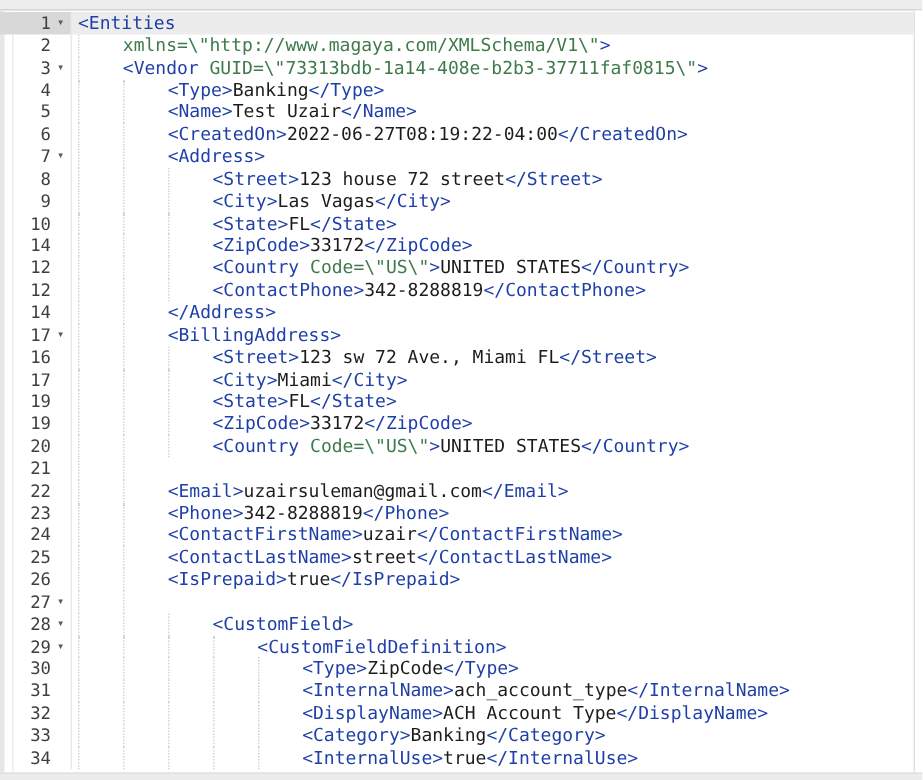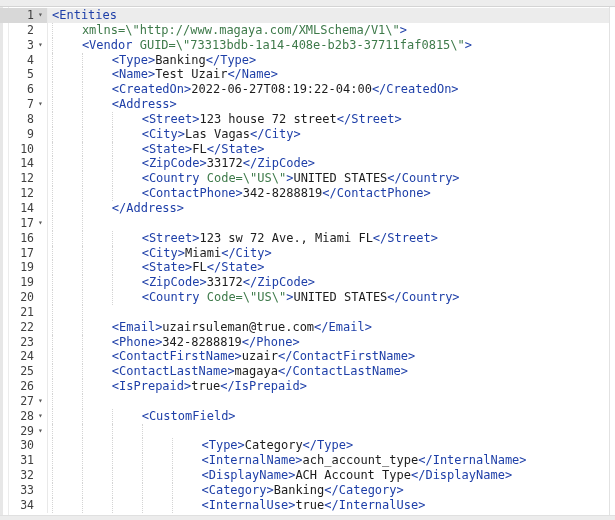--- a/index.html
+++ b/index.html
@@ -160,126 +160,126 @@
         <span class="lnum">14</span>
         <span class="fold"></span>
       </div>
       <div class="code"><span class="ind"></span><span class="ind"></span><span class="tk-t">&lt;/Address&gt;</span></div>
     </div>
     <div class="row">
       <div class="gutter">
         <span class="lnum">17</span>
         <span class="fold">▾</span>
       </div>
+      <div class="code"><span class="ind"></span><span class="ind"></span><span class="tk-t">&lt;BillingAddress&gt;</span></div>
+    </div>
+    <div class="row">
+      <div class="gutter">
+        <span class="lnum">16</span>
+        <span class="fold"></span>
+      </div>
+      <div class="code"><span class="ind"></span><span class="ind"></span><span class="ind"></span><span class="tk-t">&lt;Street&gt;</span><span class="tk-x">123 sw 72 Ave., Miami FL</span><span class="tk-t">&lt;/Street&gt;</span></div>
+    </div>
+    <div class="row">
+      <div class="gutter">
+        <span class="lnum">17</span>
+        <span class="fold"></span>
+      </div>
+      <div class="code"><span class="ind"></span><span class="ind"></span><span class="ind"></span><span class="tk-t">&lt;City&gt;</span><span class="tk-x">Miami</span><span class="tk-t">&lt;/City&gt;</span></div>
+    </div>
+    <div class="row">
+      <div class="gutter">
+        <span class="lnum">19</span>
+        <span class="fold"></span>
+      </div>
+      <div class="code"><span class="ind"></span><span class="ind"></span><span class="ind"></span><span class="tk-t">&lt;State&gt;</span><span class="tk-x">FL</span><span class="tk-t">&lt;/State&gt;</span></div>
+    </div>
+    <div class="row">
+      <div class="gutter">
+        <span class="lnum">19</span>
+        <span class="fold"></span>
+      </div>
+      <div class="code"><span class="ind"></span><span class="ind"></span><span class="ind"></span><span class="tk-t">&lt;ZipCode&gt;</span><span class="tk-x">33172</span><span class="tk-t">&lt;/ZipCode&gt;</span></div>
+    </div>
+    <div class="row">
+      <div class="gutter">
+        <span class="lnum">20</span>
+        <span class="fold"></span>
+      </div>
+      <div class="code"><span class="ind"></span><span class="ind"></span><span class="ind"></span><span class="tk-t">&lt;Country </span><span class="tk-a">Code=\"US\"</span><span class="tk-t">&gt;</span><span class="tk-x">UNITED STATES</span><span class="tk-t">&lt;/Country&gt;</span></div>
+    </div>
+    <div class="row">
+      <div class="gutter">
+        <span class="lnum">21</span>
+        <span class="fold"></span>
+      </div>
       <div class="code"><span class="ind"></span><span class="ind"></span></div>
     </div>
     <div class="row">
       <div class="gutter">
-        <span class="lnum">16</span>
-        <span class="fold"></span>
-      </div>
-      <div class="code"><span class="ind"></span><span class="ind"></span><span class="ind"></span><span class="tk-t">&lt;Street&gt;</span><span class="tk-x">123 sw 72 Ave., Miami FL</span><span class="tk-t">&lt;/Street&gt;</span></div>
-    </div>
-    <div class="row">
-      <div class="gutter">
-        <span class="lnum">17</span>
-        <span class="fold"></span>
-      </div>
-      <div class="code"><span class="ind"></span><span class="ind"></span><span class="ind"></span><span class="tk-t">&lt;City&gt;</span><span class="tk-x">Miami</span><span class="tk-t">&lt;/City&gt;</span></div>
-    </div>
-    <div class="row">
-      <div class="gutter">
-        <span class="lnum">19</span>
-        <span class="fold"></span>
-      </div>
-      <div class="code"><span class="ind"></span><span class="ind"></span><span class="ind"></span><span class="tk-t">&lt;State&gt;</span><span class="tk-x">FL</span><span class="tk-t">&lt;/State&gt;</span></div>
-    </div>
-    <div class="row">
-      <div class="gutter">
-        <span class="lnum">19</span>
-        <span class="fold"></span>
-      </div>
-      <div class="code"><span class="ind"></span><span class="ind"></span><span class="ind"></span><span class="tk-t">&lt;ZipCode&gt;</span><span class="tk-x">33172</span><span class="tk-t">&lt;/ZipCode&gt;</span></div>
-    </div>
-    <div class="row">
-      <div class="gutter">
-        <span class="lnum">20</span>
-        <span class="fold"></span>
-      </div>
-      <div class="code"><span class="ind"></span><span class="ind"></span><span class="ind"></span><span class="tk-t">&lt;Country </span><span class="tk-a">Code=\"US\"</span><span class="tk-t">&gt;</span><span class="tk-x">UNITED STATES</span><span class="tk-t">&lt;/Country&gt;</span></div>
-    </div>
-    <div class="row">
-      <div class="gutter">
-        <span class="lnum">21</span>
-        <span class="fold"></span>
+        <span class="lnum">22</span>
+        <span class="fold"></span>
+      </div>
+      <div class="code"><span class="ind"></span><span class="ind"></span><span class="tk-t">&lt;Email&gt;</span><span class="tk-x">uzairsuleman@gmail.com</span><span class="tk-t">&lt;/Email&gt;</span></div>
+    </div>
+    <div class="row">
+      <div class="gutter">
+        <span class="lnum">23</span>
+        <span class="fold"></span>
+      </div>
+      <div class="code"><span class="ind"></span><span class="ind"></span><span class="tk-t">&lt;Phone&gt;</span><span class="tk-x">342-8288819</span><span class="tk-t">&lt;/Phone&gt;</span></div>
+    </div>
+    <div class="row">
+      <div class="gutter">
+        <span class="lnum">24</span>
+        <span class="fold"></span>
+      </div>
+      <div class="code"><span class="ind"></span><span class="ind"></span><span class="tk-t">&lt;ContactFirstName&gt;</span><span class="tk-x">uzair</span><span class="tk-t">&lt;/ContactFirstName&gt;</span></div>
+    </div>
+    <div class="row">
+      <div class="gutter">
+        <span class="lnum">25</span>
+        <span class="fold"></span>
+      </div>
+      <div class="code"><span class="ind"></span><span class="ind"></span><span class="tk-t">&lt;ContactLastName&gt;</span><span class="tk-x">street</span><span class="tk-t">&lt;/ContactLastName&gt;</span></div>
+    </div>
+    <div class="row">
+      <div class="gutter">
+        <span class="lnum">26</span>
+        <span class="fold"></span>
+      </div>
+      <div class="code"><span class="ind"></span><span class="ind"></span><span class="tk-t">&lt;IsPrepaid&gt;</span><span class="tk-x">true</span><span class="tk-t">&lt;/IsPrepaid&gt;</span></div>
+    </div>
+    <div class="row">
+      <div class="gutter">
+        <span class="lnum">27</span>
+        <span class="fold">▾</span>
       </div>
       <div class="code"><span class="ind"></span><span class="ind"></span></div>
     </div>
     <div class="row">
       <div class="gutter">
-        <span class="lnum">22</span>
-        <span class="fold"></span>
-      </div>
-      <div class="code"><span class="ind"></span><span class="ind"></span><span class="tk-t">&lt;Email&gt;</span><span class="tk-x">uzairsuleman@true.com</span><span class="tk-t">&lt;/Email&gt;</span></div>
-    </div>
-    <div class="row">
-      <div class="gutter">
-        <span class="lnum">23</span>
-        <span class="fold"></span>
-      </div>
-      <div class="code"><span class="ind"></span><span class="ind"></span><span class="tk-t">&lt;Phone&gt;</span><span class="tk-x">342-8288819</span><span class="tk-t">&lt;/Phone&gt;</span></div>
-    </div>
-    <div class="row">
-      <div class="gutter">
-        <span class="lnum">24</span>
-        <span class="fold"></span>
-      </div>
-      <div class="code"><span class="ind"></span><span class="ind"></span><span class="tk-t">&lt;ContactFirstName&gt;</span><span class="tk-x">uzair</span><span class="tk-t">&lt;/ContactFirstName&gt;</span></div>
-    </div>
-    <div class="row">
-      <div class="gutter">
-        <span class="lnum">25</span>
-        <span class="fold"></span>
-      </div>
-      <div class="code"><span class="ind"></span><span class="ind"></span><span class="tk-t">&lt;ContactLastName&gt;</span><span class="tk-x">magaya</span><span class="tk-t">&lt;/ContactLastName&gt;</span></div>
-    </div>
-    <div class="row">
-      <div class="gutter">
-        <span class="lnum">26</span>
-        <span class="fold"></span>
-      </div>
-      <div class="code"><span class="ind"></span><span class="ind"></span><span class="tk-t">&lt;IsPrepaid&gt;</span><span class="tk-x">true</span><span class="tk-t">&lt;/IsPrepaid&gt;</span></div>
-    </div>
-    <div class="row">
-      <div class="gutter">
-        <span class="lnum">27</span>
-        <span class="fold">▾</span>
-      </div>
-      <div class="code"><span class="ind"></span><span class="ind"></span></div>
-    </div>
-    <div class="row">
-      <div class="gutter">
         <span class="lnum">28</span>
         <span class="fold">▾</span>
       </div>
       <div class="code"><span class="ind"></span><span class="ind"></span><span class="ind"></span><span class="tk-t">&lt;CustomField&gt;</span></div>
     </div>
     <div class="row">
       <div class="gutter">
         <span class="lnum">29</span>
         <span class="fold">▾</span>
       </div>
-      <div class="code"><span class="ind"></span><span class="ind"></span><span class="ind"></span><span class="ind"></span></div>
+      <div class="code"><span class="ind"></span><span class="ind"></span><span class="ind"></span><span class="ind"></span><span class="tk-t">&lt;CustomFieldDefinition&gt;</span></div>
     </div>
     <div class="row">
       <div class="gutter">
         <span class="lnum">30</span>
         <span class="fold"></span>
       </div>
-      <div class="code"><span class="ind"></span><span class="ind"></span><span class="ind"></span><span class="ind"></span><span class="ind"></span><span class="tk-t">&lt;Type&gt;</span><span class="tk-x">Category</span><span class="tk-t">&lt;/Type&gt;</span></div>
+      <div class="code"><span class="ind"></span><span class="ind"></span><span class="ind"></span><span class="ind"></span><span class="ind"></span><span class="tk-t">&lt;Type&gt;</span><span class="tk-x">ZipCode</span><span class="tk-t">&lt;/Type&gt;</span></div>
     </div>
     <div class="row">
       <div class="gutter">
         <span class="lnum">31</span>
         <span class="fold"></span>
       </div>
       <div class="code"><span class="ind"></span><span class="ind"></span><span class="ind"></span><span class="ind"></span><span class="ind"></span><span class="tk-t">&lt;InternalName&gt;</span><span class="tk-x">ach_account_type</span><span class="tk-t">&lt;/InternalName&gt;</span></div>
     </div>
     <div class="row">
       <div class="gutter">

